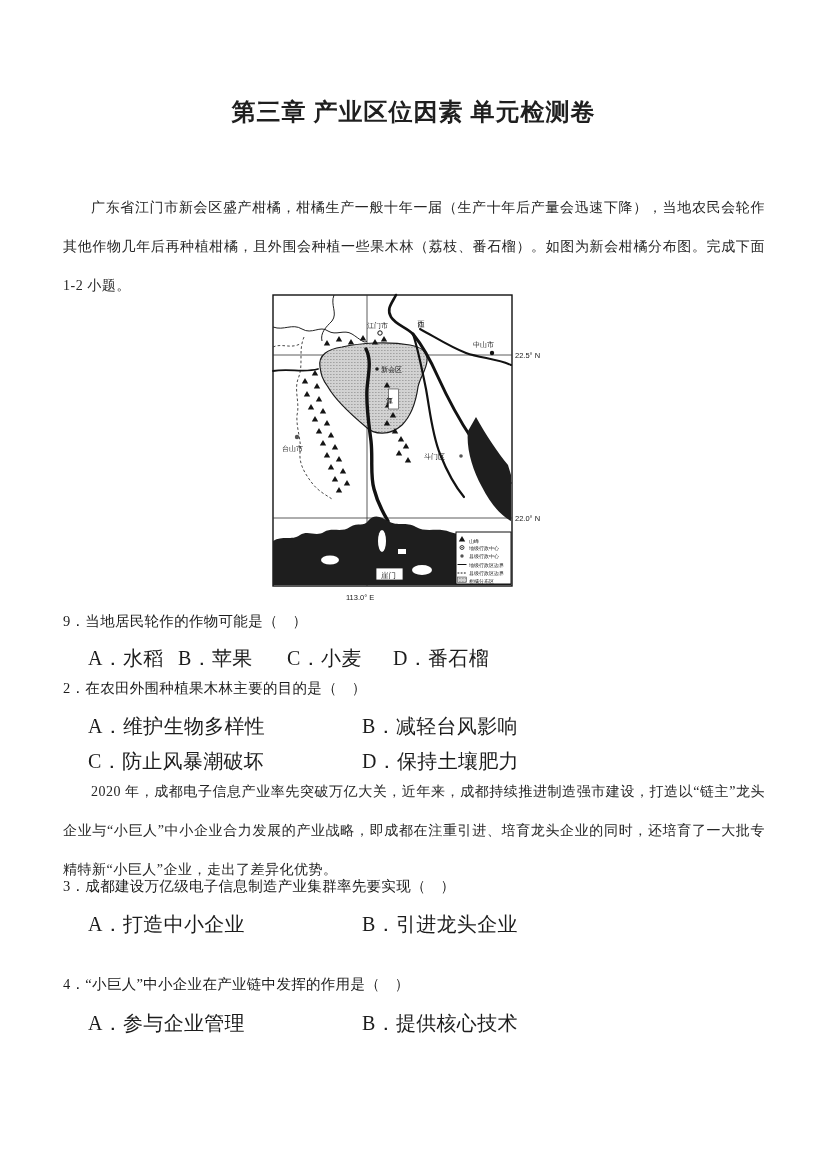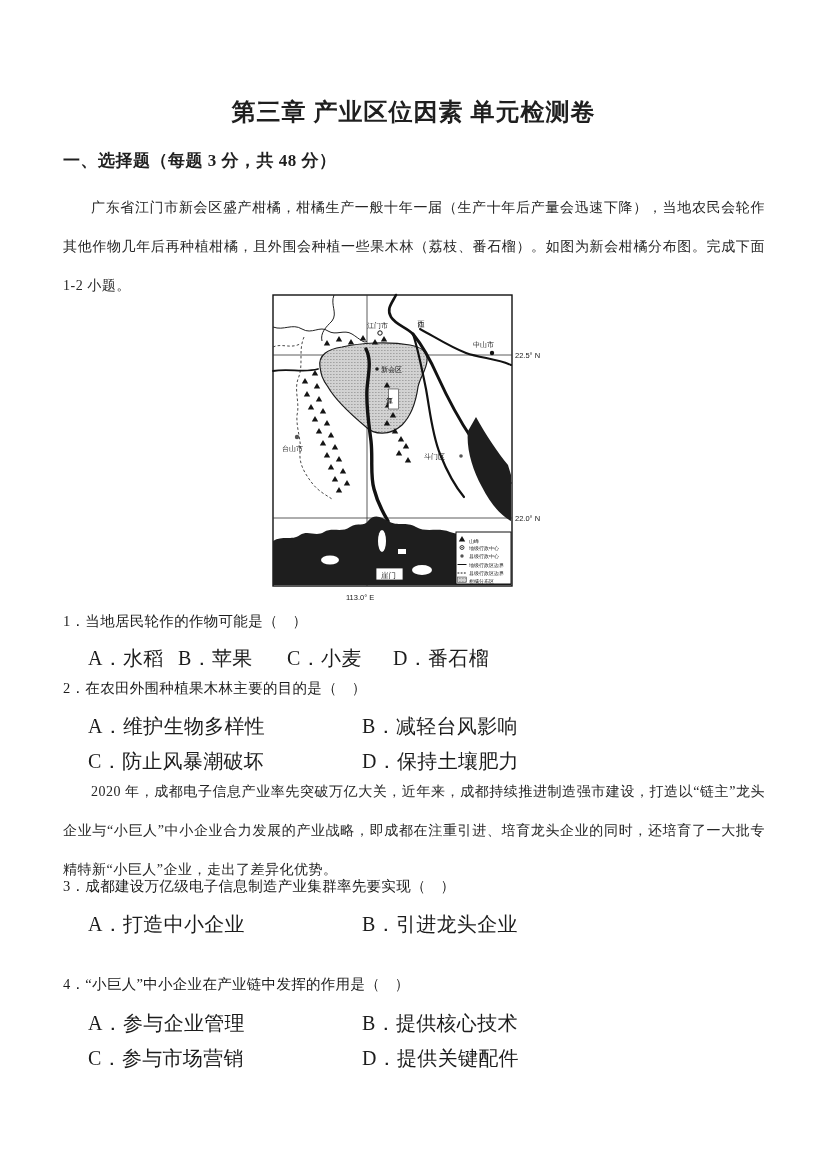--- a/index.html
+++ b/index.html
@@ -58,21 +58,20 @@
   }
   .vtext{writing-mode:vertical-rl;text-orientation:upright;}
 </style>
 </head>
 <body>
 
 <div class="page">
 
   <div class="doc-title">第三章 产业区位因素 单元检测卷</div>
 
-  <div class="section-heading">一、选择题（每题 3 分，共 48 分）</div>
 
   <div class="para para-1">广东省江门市新会区盛产柑橘，柑橘生产一般十年一届（生产十年后产量会迅速下降），当地农民会轮作其他作物几年后再种植柑橘，且外围会种植一些果木林（荔枝、番石榴）。如图为新会柑橘分布图。完成下面 1-2 小题。</div>
 
   <div class="map-figure">
     <svg width="290" height="315" viewBox="0 0 290 315">
       <defs>
         <path id="tri" d="M0,-3 L3.2,2.6 L-3.2,2.6 Z" fill="#141414"></path>
         <pattern id="stip" width="3" height="3" patternUnits="userSpaceOnUse">
           <rect width="3" height="3" fill="#d2d2d2"></rect>
           <rect x="0" y="1" width="1.6" height="0.7" fill="#8f8f8f"></rect>
@@ -197,21 +196,21 @@
         <text x="199" y="253.5" font-size="5">山峰</text>
         <text x="199" y="260.5" font-size="5">地级行政中心</text>
         <text x="199" y="269" font-size="5">县级行政中心</text>
         <text x="199" y="277.5" font-size="5">地级行政区边界</text>
         <text x="199" y="286" font-size="5">县级行政区边界</text>
         <text x="199" y="293.5" font-size="5">柑橘分布区</text>
       </g>
     </svg>
   </div>
 
-  <div class="stem" style="top:612px">1．当地居民轮作的作物可能是（　）</div>
+  <div class="stem" style="top:612px">9．当地居民轮作的作物可能是（　）</div>
   <div class="optrow four" style="top:645px">
     <span>A．水稻</span>
     <span>B．苹果</span>
     <span>C．小麦</span>
     <span>D．番石榴</span>
   </div>
 
   <div class="stem" style="top:679px">2．在农田外围种植果木林主要的目的是（　）</div>
   <div class="optrow two" style="top:713px">
     <span>A．维护生物多样性</span>
@@ -230,18 +229,14 @@
     <span>B．引进龙头企业</span>
   </div>
   <div class="optrow two" style="top:946px">
   </div>
 
   <div class="stem" style="top:975px">4．“小巨人”中小企业在产业链中发挥的作用是（　）</div>
   <div class="optrow two" style="top:1010px">
     <span>A．参与企业管理</span>
     <span>B．提供核心技术</span>
   </div>
-  <div class="optrow two" style="top:1045px">
-    <span>C．参与市场营销</span>
-    <span>D．提供关键配件</span>
-  </div>
 
 </div>
 
 </body></html>

